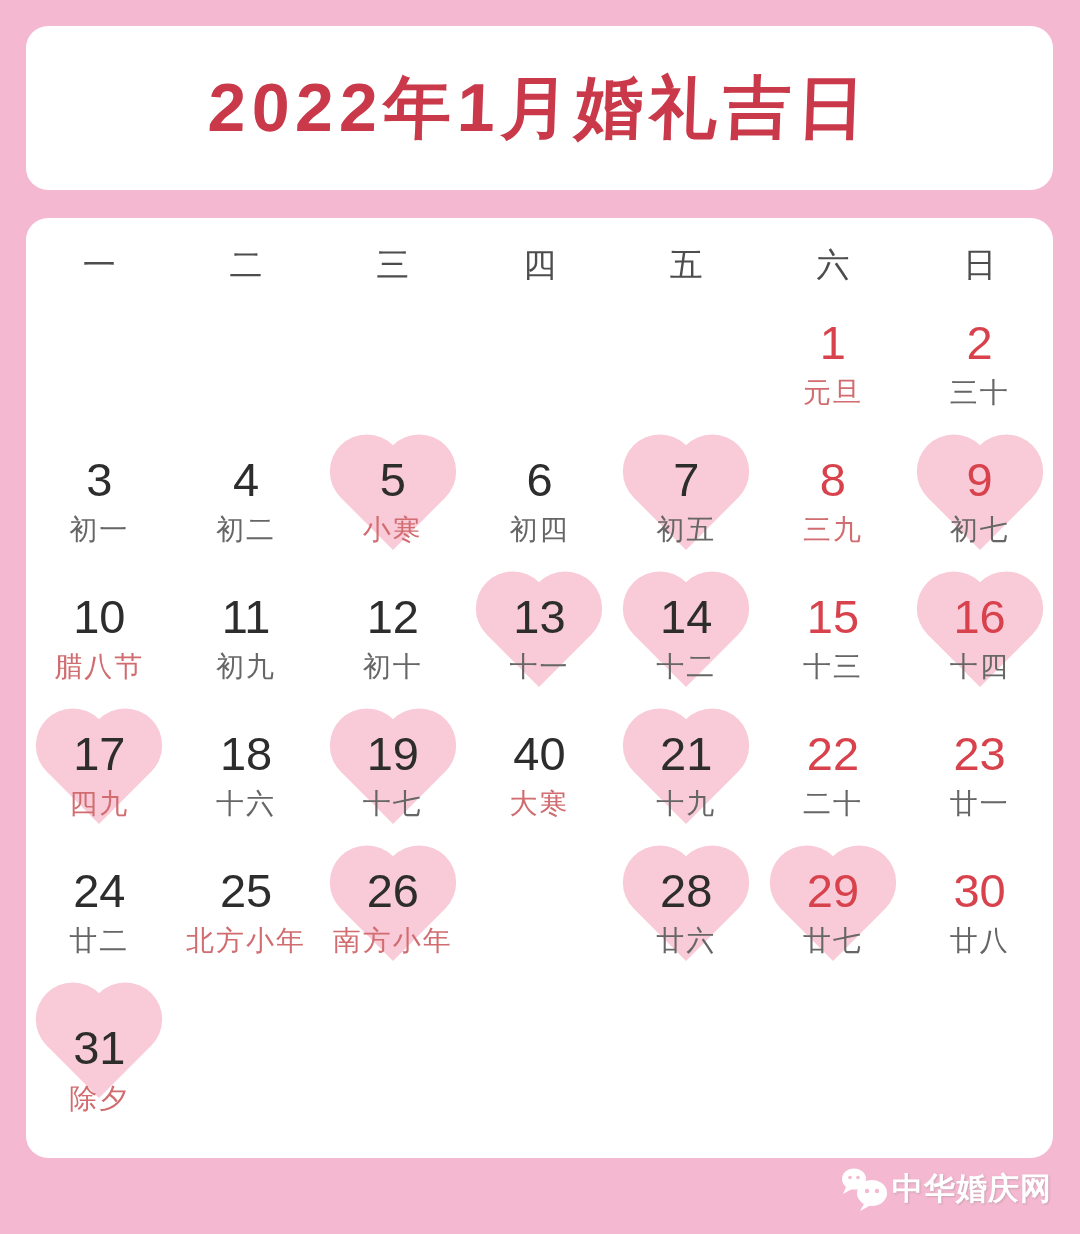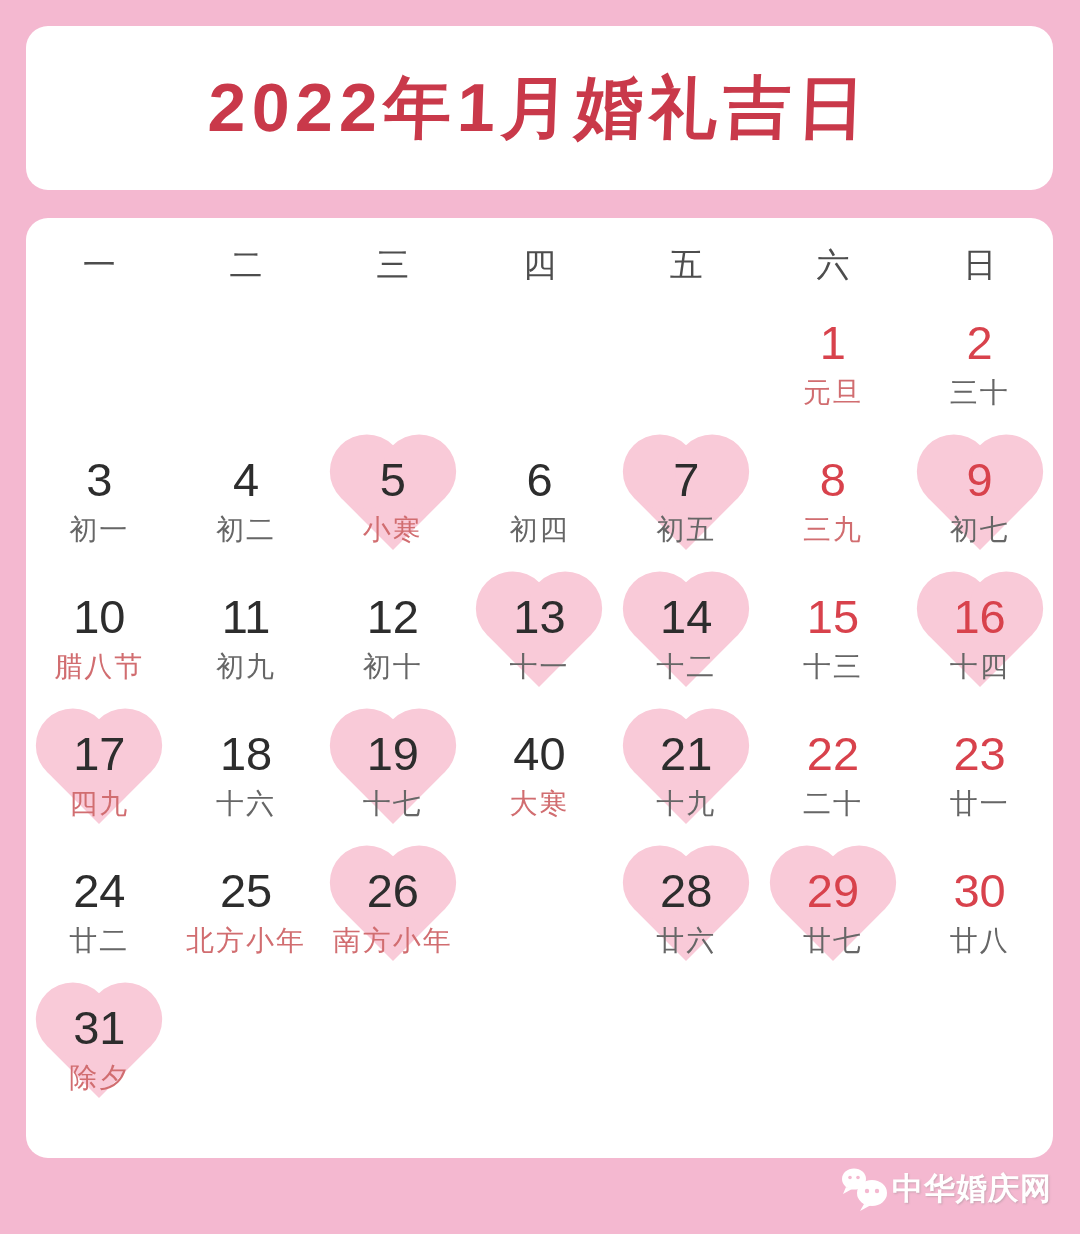--- a/index.html
+++ b/index.html
@@ -255,21 +255,21 @@
       </div>
       <div class="day-cell" style="grid-area: 5 / 6;">
         <span class="heart"></span>
         <div class="day-number red">29</div>
         <div class="day-label">廿七</div>
       </div>
       <div class="day-cell" style="grid-area: 5 / 7;">
         <div class="day-number red">30</div>
         <div class="day-label">廿八</div>
       </div>
-      <div class="day-cell" style="grid-area: 6 / 1;">
+      <div class="day-cell" style="grid-area: 6 / 1; justify-content: flex-end;">
         <span class="heart"></span>
         <div class="day-number">31</div>
         <div class="day-label red-label">除夕</div>
       </div>
     </div>
 </div>
 
 <div class="watermark">
   <svg class="wechat-icon" width="52" height="46" viewBox="0 0 52 46">
     <g fill="#ffffff">

